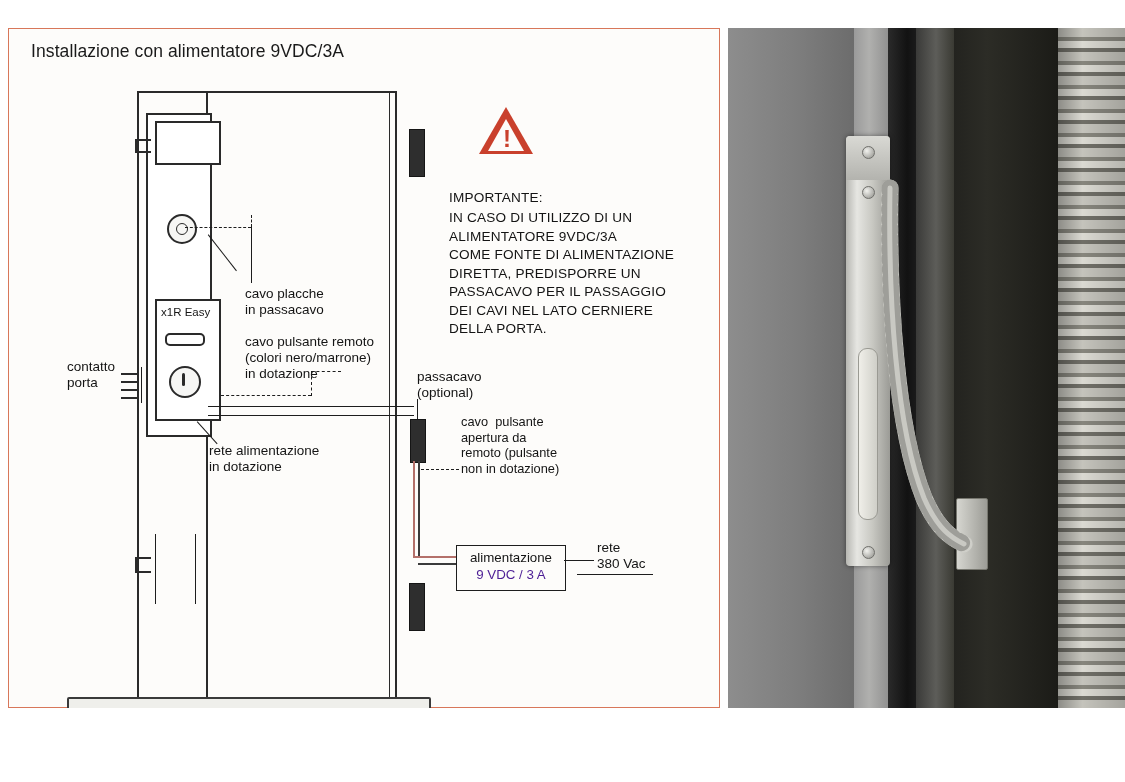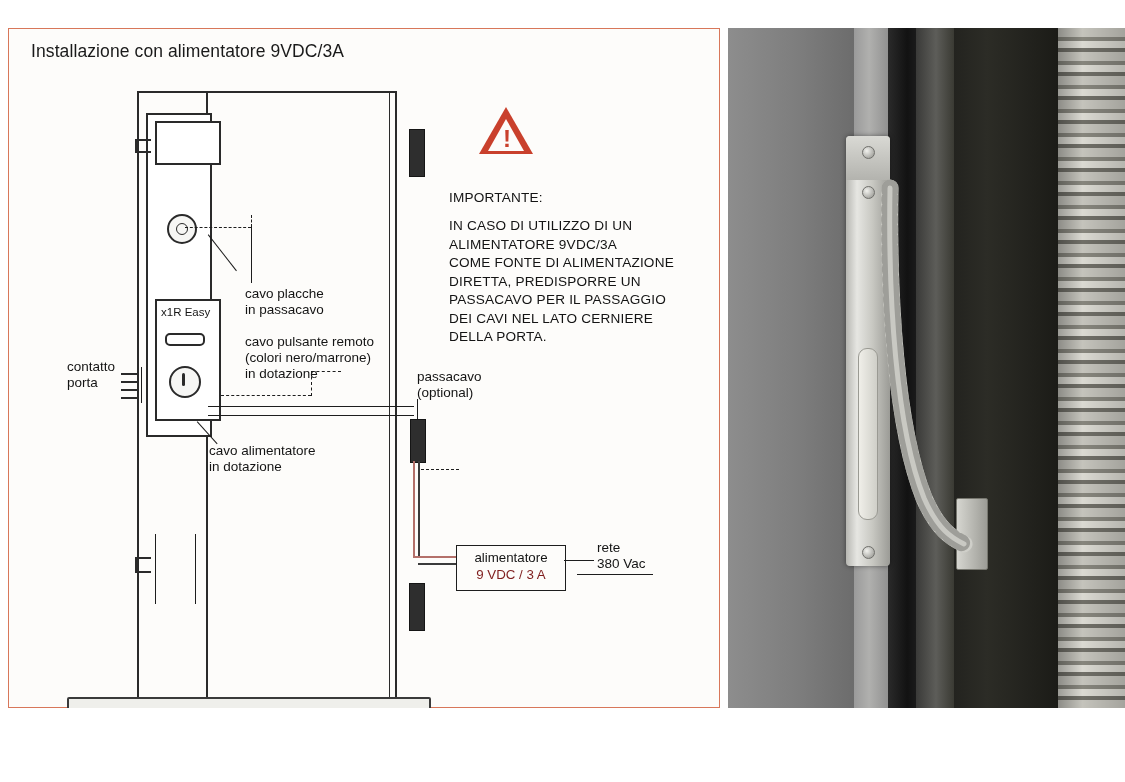--- a/index.html
+++ b/index.html
@@ -294,21 +294,21 @@
     font-size: 13.3px;
     color: #141414;
   }
   .psu-line2 {
     position: absolute;
     left: 452px;
     top: 538px;
     width: 100px;
     text-align: center;
     font-size: 13.3px;
-    color: #7f1d1d;
+    color: #4c1d95;
   }
 
   
   .passacavo-block {
     position: absolute;
     left: 401px;
     top: 390px;
     width: 14px;
     height: 42px;
     background: #2e2e2e;
@@ -481,50 +481,54 @@
     <div class="anno" style="left:236px; top:305px;">cavo pulsante remoto
 (colori nero/marrone)
 in dotazione</div>
 
     <div class="line hline" style="left:199px; top:377px; width:206px;"></div>
     <div class="line hline" style="left:199px; top:386px; width:206px;"></div>
     <div class="dashed-h" style="left:212px; top:366px; width:90px;"></div>
     <div class="dashed-v" style="left:302px; top:342px; height:25px;"></div>
     <div class="dashed-h" style="left:302px; top:342px; width:30px;"></div>
 
-    <div class="anno" style="left:200px; top:414px;">cavo alimentatore
+    <div class="anno" style="left:200px; top:414px;">rete alimentazione
 in dotazione</div>
     <div class="line" style="left:188px; top:392px; width:30px; height:1.4px; transform:rotate(48deg); transform-origin:left center;"></div>
 
     <div class="passacavo-block"></div>
     <div class="anno" style="left:408px; top:340px;">passacavo
 (optional)</div>
     <div class="line vline" style="left:408px; top:370px; height:20px;"></div>
 
+    <div class="anno small" style="left:452px; top:385px;">cavo  pulsante
+apertura da
+remoto (pulsante
+non in dotazione)</div>
     <div class="dashed-h" style="left:412px; top:440px; width:38px;"></div>
 
     <div class="wire-red" style="left:404px; top:432px; height:96px;"></div>
     <div class="wire-dark" style="left:409px; top:432px; height:96px;"></div>
     <div class="wire-red" style="left:404px; top:527px; width:45px; height:2px;"></div>
     <div class="wire-dark" style="left:409px; top:534px; width:40px; height:1.6px;"></div>
 
     <div class="psu-box"></div>
-    <div class="psu-line1">alimentatore</div>
+    <div class="psu-line1">alimentazione</div>
     <div class="psu-line2">9 VDC / 3 A</div>
 
     <div class="line hline" style="left:555px; top:531px; width:30px;"></div>
     <div class="line hline" style="left:568px; top:545px; width:76px;"></div>
     <div class="anno" style="left:588px; top:511px;">rete
 380 Vac</div>
 
     <div class="warn-tri"></div>
     <div class="warn-tri-inner"></div>
     <div class="warn-excl">!</div>
     <div class="important-text" style="top:132px;">IMPORTANTE:</div>
-    <div class="important-text" style="top:160px;">IN CASO DI UTILIZZO DI UN
+    <div class="important-text" style="top:152px;">IN CASO DI UTILIZZO DI UN
 ALIMENTATORE  9VDC/3A
 COME FONTE DI ALIMENTAZIONE
 DIRETTA, PREDISPORRE UN
 PASSACAVO PER IL PASSAGGIO
 DEI CAVI  NEL LATO CERNIERE
 DELLA PORTA.</div>
   </div>
 
   <div class="photo">
     <div class="ph-wall"></div>

